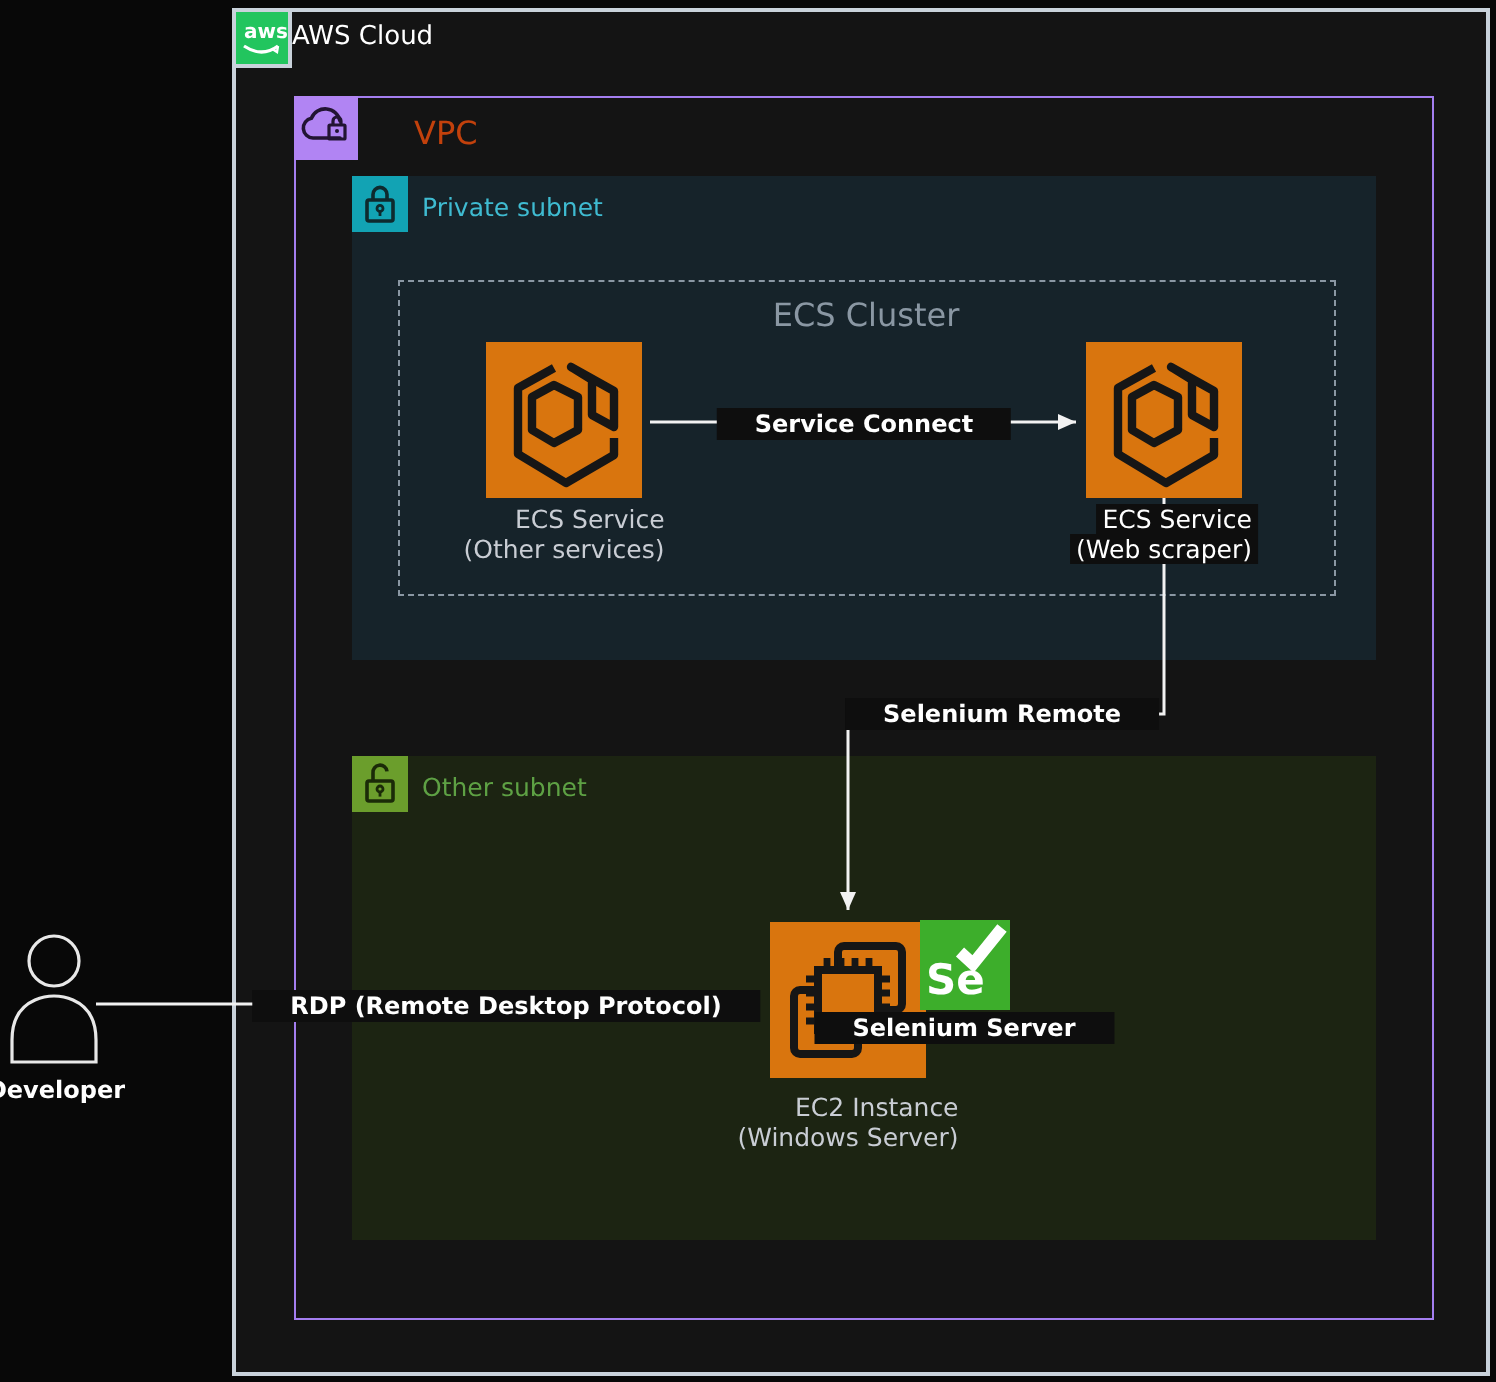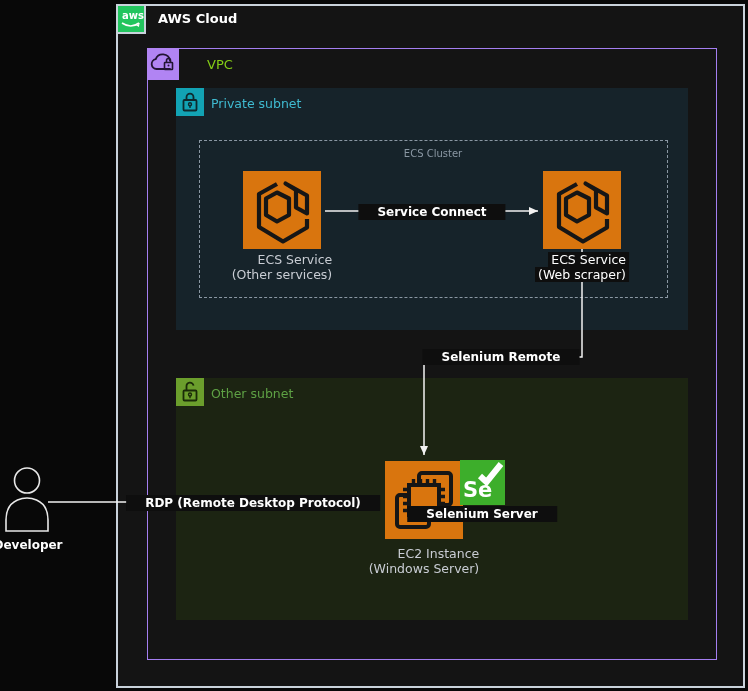--- a/index.html
+++ b/index.html
@@ -9,35 +9,35 @@
     font-family:"DejaVu Sans","Liberation Sans",sans-serif;
     -webkit-font-smoothing:antialiased;
   }
   .abs{position:absolute;}
 
   
   .aws-cloud{left:116px;top:4px;width:629px;height:684px;
     background:#141414;border:2px solid #C9D2DB;box-sizing:border-box;}
   .aws-logo{left:116px;top:4px;width:30px;height:30px;background:#22c55e;
     border:2px solid #C9D2DB;box-sizing:border-box;z-index:1;}
-  .aws-cloud-label{left:158px;top:11px;color:#FFFFFF;font-size:13px;font-weight:bold;z-index:1;}
+  .aws-cloud-label{left:146px;top:11px;color:#FFFFFF;font-size:13px;font-weight:normal;z-index:1;}
 
   .vpc{left:147px;top:48px;width:570px;height:612px;
     border:1.5px solid #A47EF0;box-sizing:border-box;}
   .vpc-icon{left:147px;top:48px;width:32px;height:32px;background:#B184F3;z-index:1;}
-  .vpc-label{left:207px;top:57px;color:#84cc16;font-size:13px;z-index:1;}
+  .vpc-label{left:207px;top:57px;color:#c2410c;font-size:16px;z-index:1;}
 
   .private-subnet{left:176px;top:88px;width:512px;height:242px;background:#16232A;}
   .private-icon{left:176px;top:88px;width:28px;height:28px;background:#12A3B4;z-index:1;}
   .private-label{left:211px;top:96px;color:#3FBBD1;font-size:12.5px;z-index:1;}
 
   .ecs-cluster{left:199px;top:140px;width:469px;height:158px;
     border:1px dashed #8A97A3;box-sizing:border-box;}
   .cluster-label{left:433px;top:148px;transform:translateX(-50%);
-    color:#8A97A3;font-size:10px;white-space:nowrap;z-index:1;}
+    color:#8A97A3;font-size:16px;white-space:nowrap;z-index:1;}
 
   .public-subnet{left:176px;top:378px;width:512px;height:242px;background:#1C2412;}
   .public-icon{left:176px;top:378px;width:28px;height:28px;background:#6B9E2C;z-index:1;}
   .public-label{left:211px;top:386px;color:#5EA144;font-size:12.5px;z-index:1;}
 
   
   .node-icon{width:78px;height:78px;z-index:2;}
   .ecs-other-icon{left:243px;top:171px;}
   .ecs-scraper-icon{left:543px;top:171px;}
   .ec2-icon{left:385px;top:461px;}

